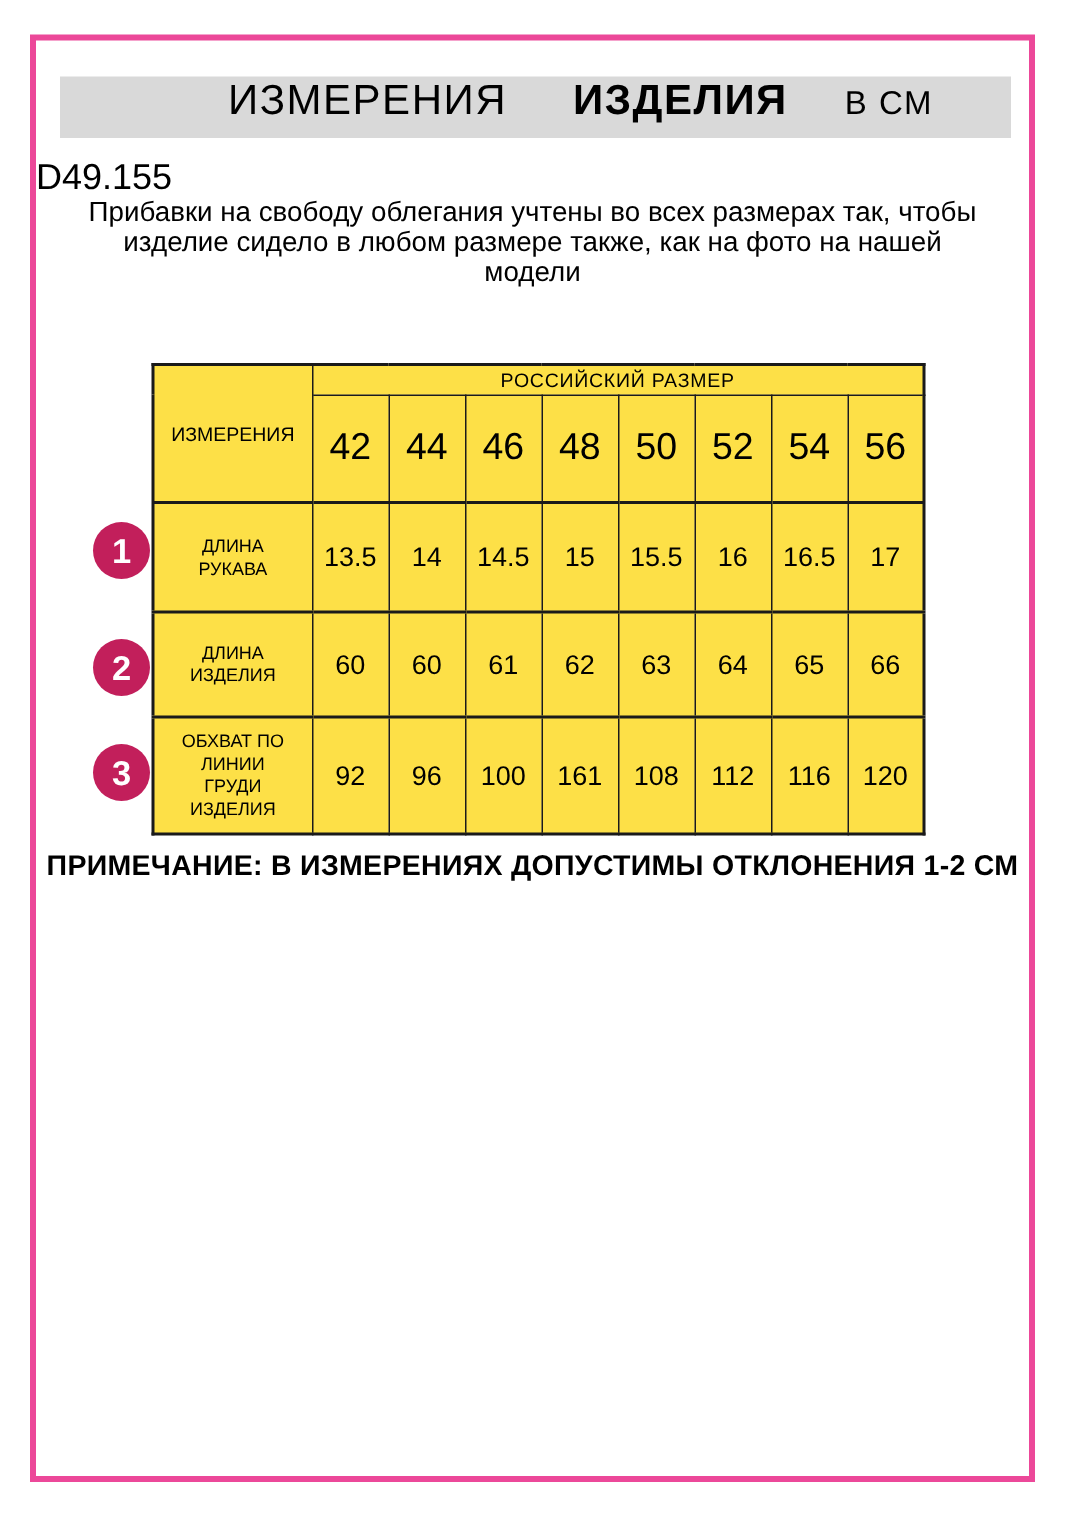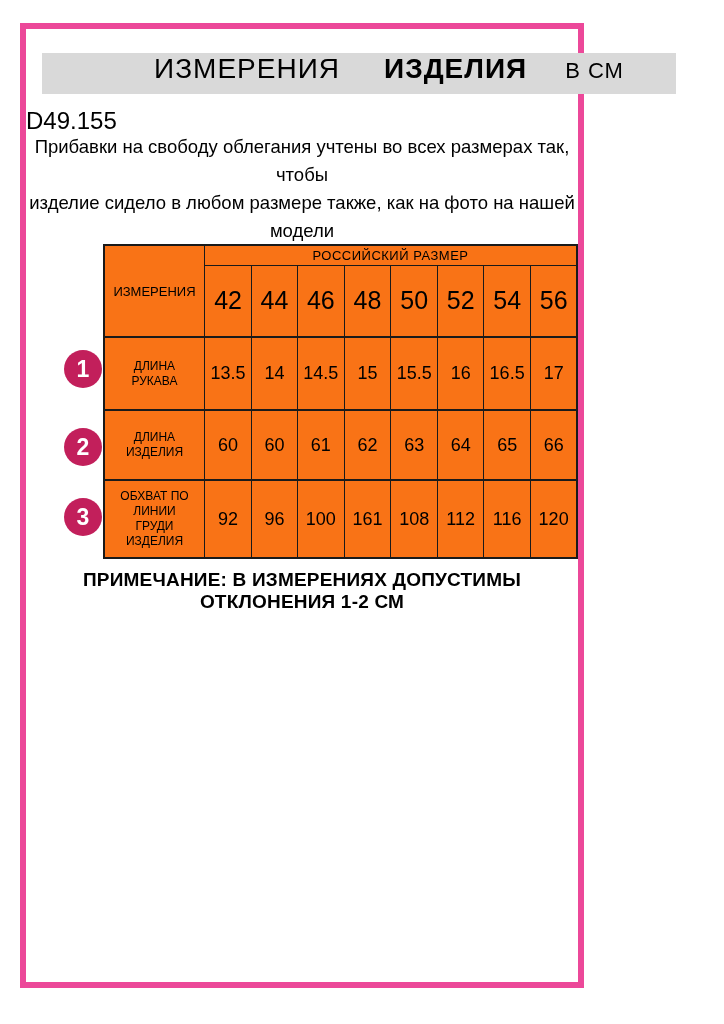--- a/index.html
+++ b/index.html
@@ -7,22 +7,22 @@
   body {
     width: 724px; height: 1024px;
     font-family: "Liberation Sans", sans-serif;
     color: #000;
     position: relative;
     overflow: hidden;
   }
   .page-frame {
     position: absolute;
     left: 20px; top: 23px;
-    width: 564px; height: 965px;
-    border: 6px solid #ec4899;
+    width: 670px; height: 965px;
+    border: 4px solid #ec4899;
     background: #fff;
     text-decoration: underline;
   }
   
   .title-bar {
     position: absolute;
     left: 16px; top: 24px;
     width: 634px; height: 41px;
     background: #d9d9d9;
     display: flex;
@@ -39,39 +39,39 @@
     position: absolute;
     left: 0; top: 78px; width: 100%;
     text-align: left;
     font-size: 24px; font-weight: 400;
   }
   .description {
     position: absolute;
     left: 0; top: 104px; width: 100%;
     text-align: center;
     font-size: 18.5px;
-    line-height: 28px;
+    line-height: 20px;
     white-space: pre-line;
   }
   
   .size-table-wrap {
     position: absolute;
     left: 77px; top: 215px;
   }
   table.size-table {
     border-collapse: collapse;
     table-layout: fixed;
     border: 2px solid #1a1a1a;
   }
   table.size-table th, table.size-table td {
     border: 1.5px solid #1a1a1a;
     text-align: center;
     vertical-align: middle;
     font-weight: 400;
-    background: #f97316;
+    background: #fde047;
   }
   col.c-label { width: 106px; }
   col.c-size  { width: 51px; }
   tr.group-row    { height: 20px; }
   tr.sizes-row    { height: 72px; }
   tr.data-row-1   { height: 73px; }
   tr.data-row-2   { height: 70px; }
   tr.data-row-3   { height: 78px; }
   tr.data-row-1 td, tr.data-row-2 td, tr.data-row-3 td { border-top-width: 2px; }
   th.corner-cell { font-size: 13px; font-weight: 400; }

